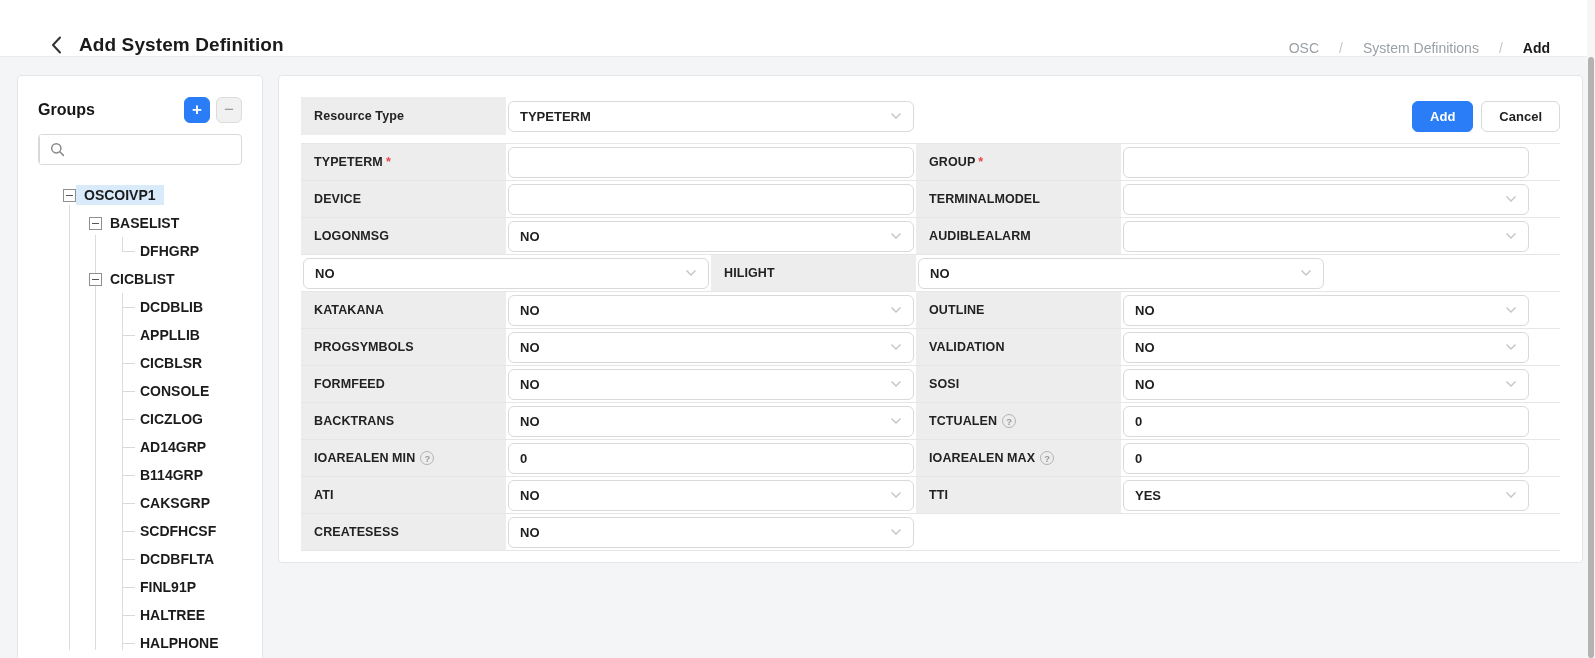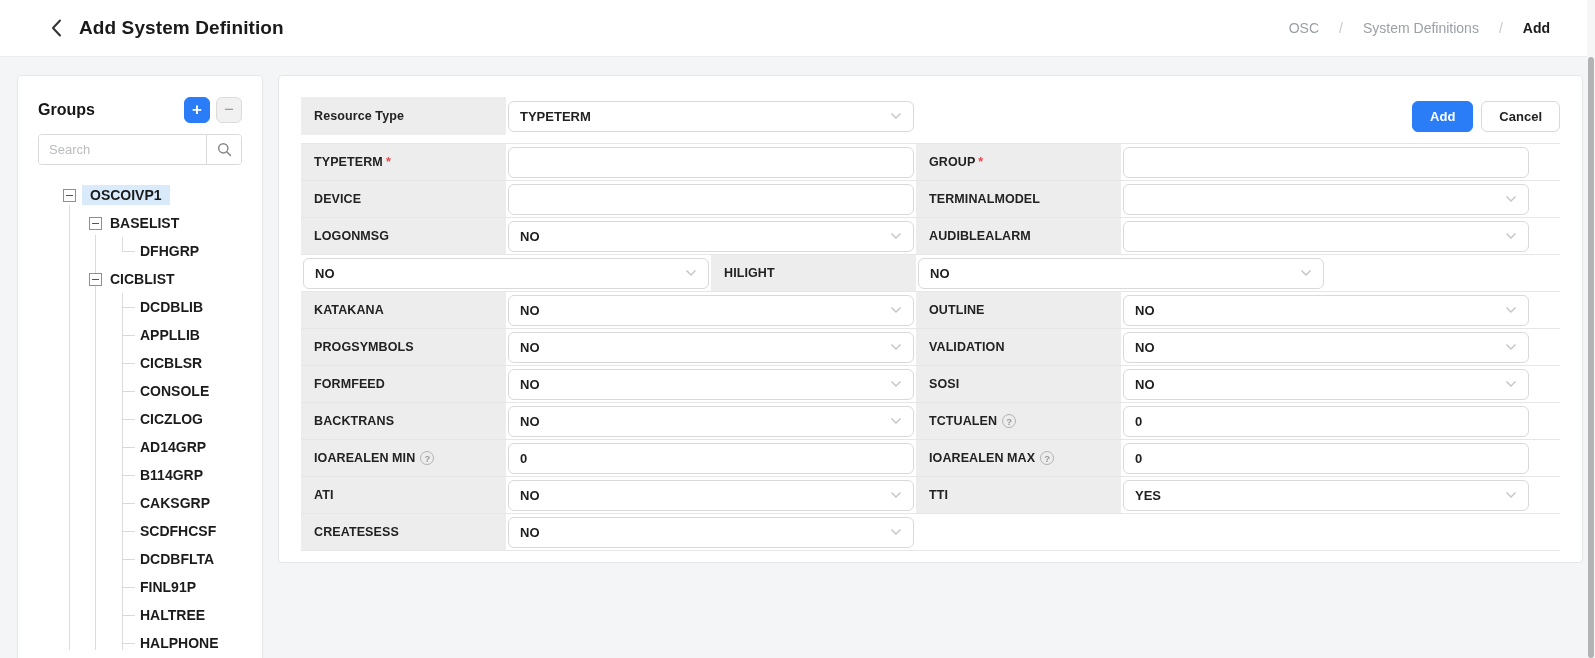--- a/index.html
+++ b/index.html
@@ -2,21 +2,21 @@
 <html><head>
 <meta charset="utf-8">
 <style>
   * { margin:0; padding:0; box-sizing:border-box; }
   html,body { width:1595px; height:658px; overflow:hidden; }
   body { font-family:"Liberation Sans", sans-serif; background:#f4f5f6; color:#1f1f1f; }
   .screen { position:relative; width:1595px; height:658px; background:#f4f5f6; overflow:hidden; }
 
   
   .header { position:absolute; top:0; left:0; width:1595px; height:57px; background:#fff;
-            border-bottom:1px solid #ececec; display:flex; align-items:center; padding:0 45px; }
+            border-bottom:1px solid #ececec; display:flex; align-items:flex-end; padding:0 45px; }
   .back-btn { width:22px; height:22px; display:flex; align-items:center; justify-content:center;
               cursor:pointer; margin-right:12px; }
   .page-title { font-size:19px; font-weight:700; color:#1a1a1a; letter-spacing:0.1px; }
   .breadcrumb { margin-left:auto; display:flex; align-items:center; gap:20px; font-size:14px; }
   .bc-item { color:#9aa0a6; }
   .bc-sep { color:#c3c7cb; }
   .bc-active { color:#1a1a1a; font-weight:600; }
 
   
   .sidebar { position:absolute; left:17px; top:75px; width:246px; height:600px; background:#fff;
@@ -43,21 +43,21 @@
 
   .tree { position:relative; margin-top:16px; }
   .trow { height:28px; display:flex; align-items:center; position:relative; z-index:2; }
   .trow.l0 { padding-left:25px; }
   .trow.l1 { padding-left:51px;text-align:right; }
   .trow.l2 { padding-left:84px; }
   .tbox { width:13px; height:13px; border:1px solid #8f8f8f; background:#fff; position:relative;
           flex:none; cursor:pointer; }
   .tbox::after { content:""; position:absolute; left:2px; right:2px; top:5px; height:1px; background:#555; }
   .tlabel { margin-left:8px; font-size:14px; font-weight:600; color:#1b1b1b; cursor:pointer; white-space:nowrap; }
-  .tlabel.selected { background:#d9eafb; border-radius:0; padding:2px 8px; margin-left:6px; }
+  .tlabel.selected { background:#d9eafb; border-radius:0; padding:2px 8px; margin-left:0; }
   .stub { width:13px; height:1px; background:#d9d9d9; flex:none; }
   .stub + .tlabel { margin-left:5px; }
   .vline { position:absolute; width:1px; background:#dcdcdc; z-index:1; }
   .v1 { left:31px; top:24px; height:445px; }
   .v2 { left:57px; top:54px; height:415px; }
   .v3 { left:84px; top:112px; height:357px; }
   .vcorner { left:84px; top:56px; height:15px; }
 
   
   .top-row { display:flex; align-items:center; height:38px; margin-bottom:8px; }
@@ -117,21 +117,20 @@
   <div class="sidebar">
     <div class="groups-head">
       <span class="groups-title">Groups</span>
       <div class="gh-btns">
         <span class="sq-btn add">+</span>
         <span class="sq-btn remove">−</span>
       </div>
     </div>
 
     <div class="search-group">
-      <input class="search-input" placeholder="Search" style="">
       <button class="search-btn">
         <svg width="15" height="15" viewBox="0 0 15 15">
           <circle cx="6.3" cy="6.3" r="4.6" fill="none" stroke="#8a8a8a" stroke-width="1.5"></circle>
           <line x1="9.8" y1="9.8" x2="13.4" y2="13.4" stroke="#8a8a8a" stroke-width="1.5" stroke-linecap="round"></line>
         </svg>
       </button>
     </div>
 
     <div class="tree">
       <div class="vline v1"></div>

